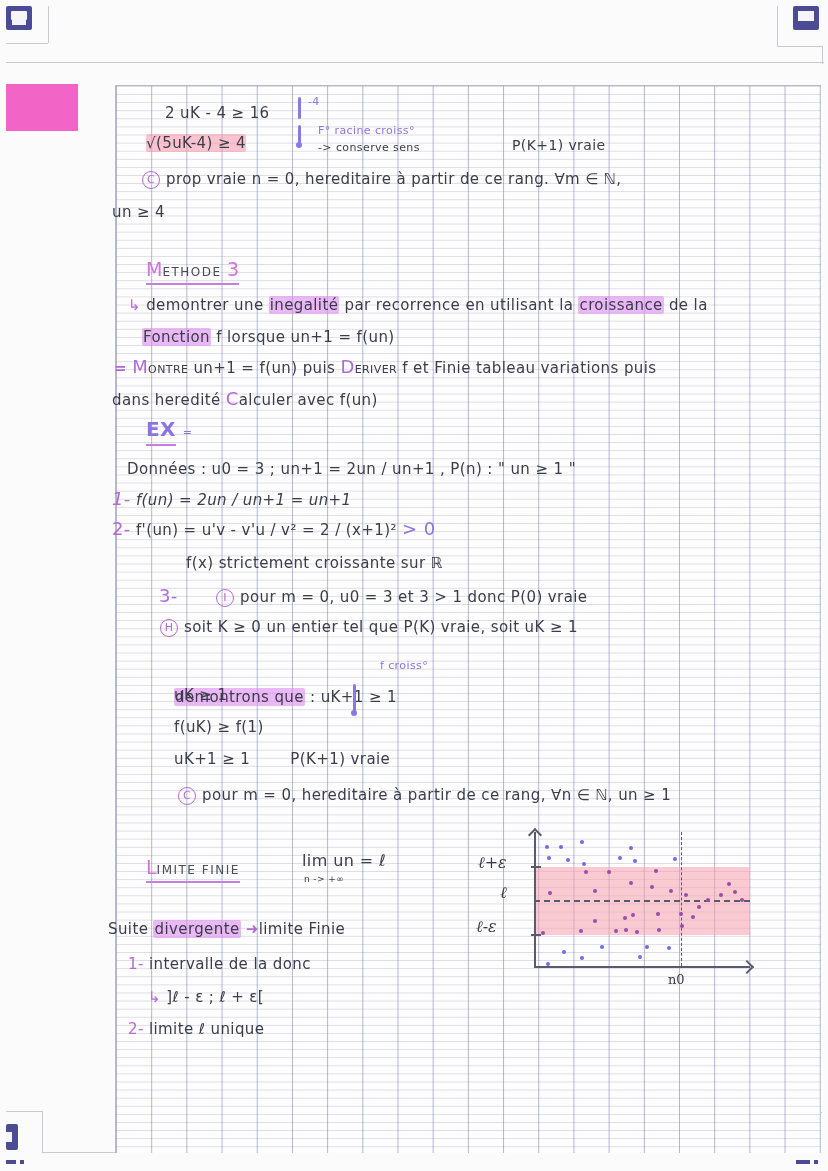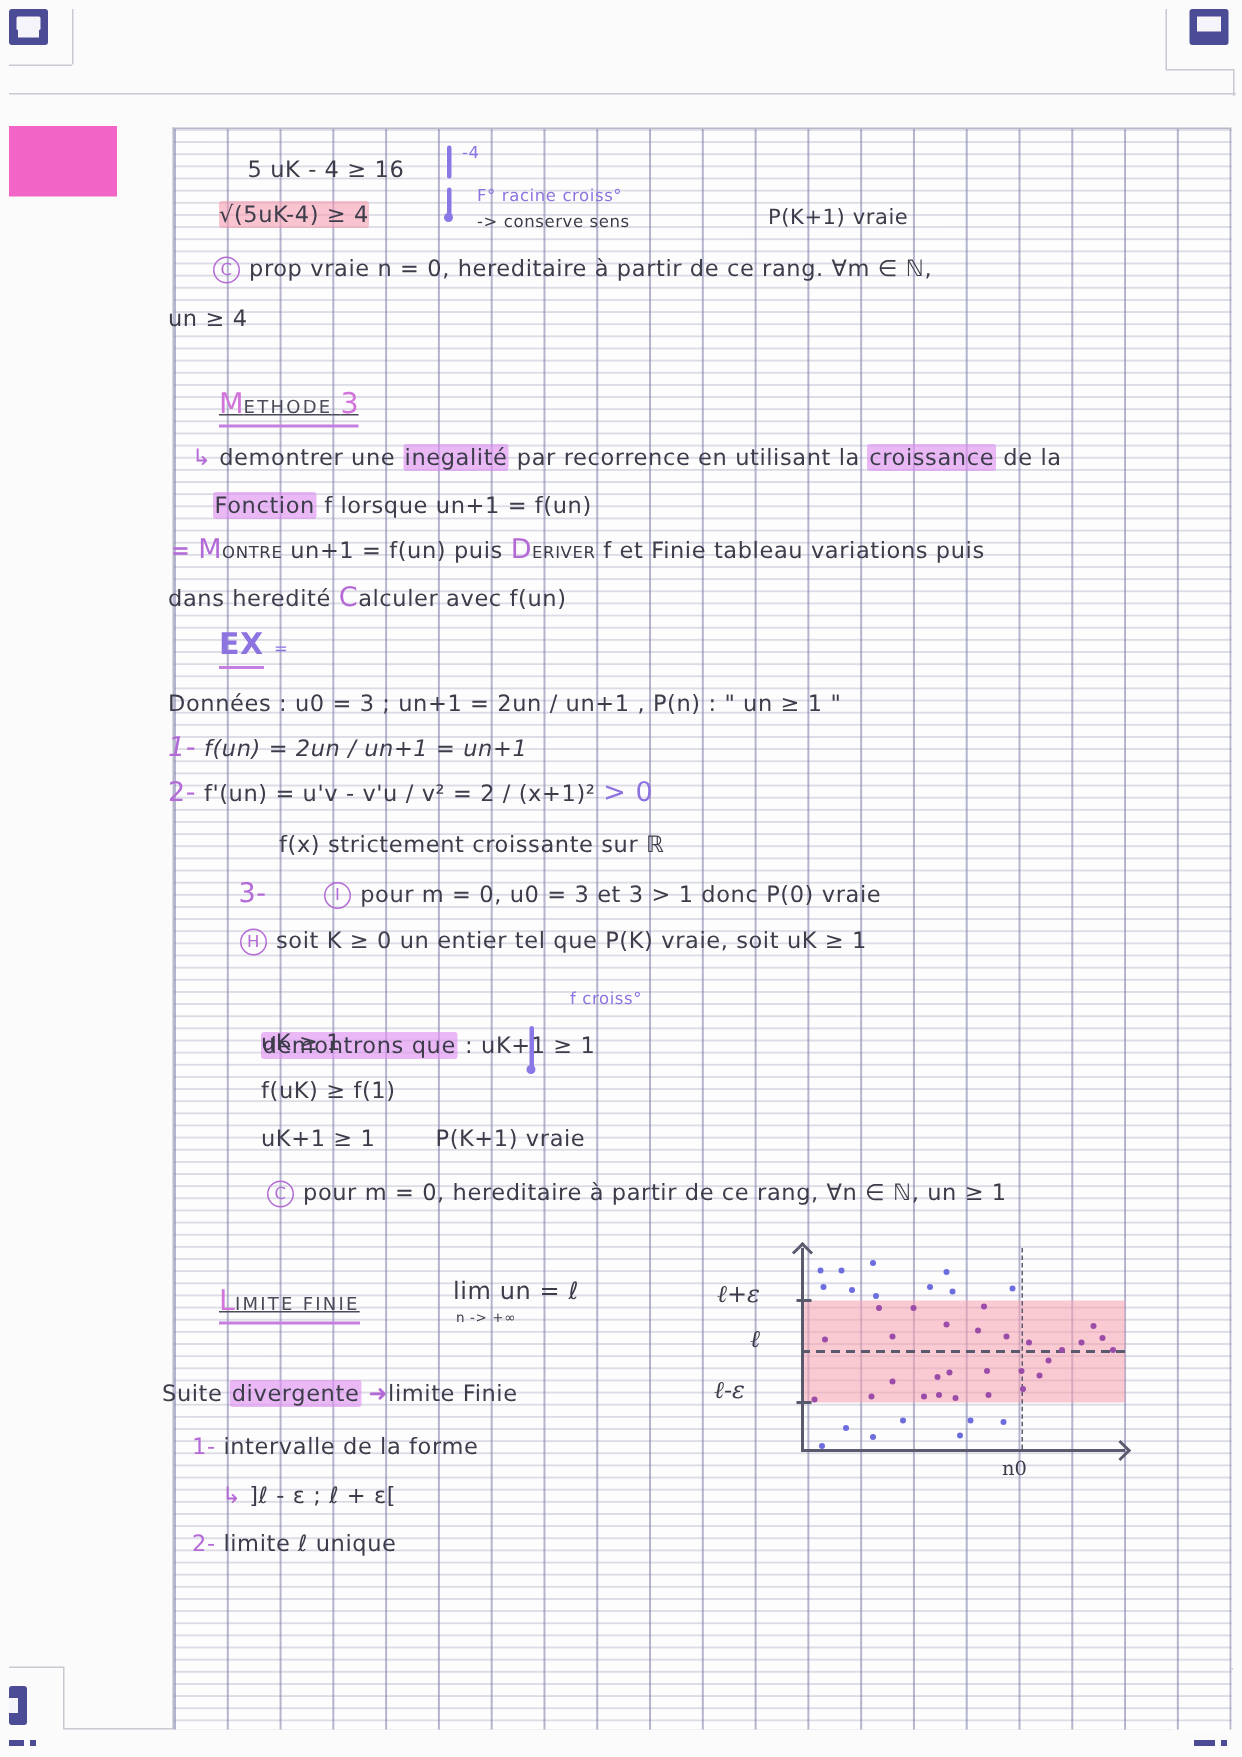--- a/index.html
+++ b/index.html
@@ -52,21 +52,21 @@
   .hl { background:rgba(222,140,240,0.6); border-radius:2px; padding:0 1px; }
   .hl-pink { background:rgba(245,150,170,0.55); border-radius:2px; }
   .small { font-size:11px; }
   .tiny { font-size:9px; }
   .circled {
     display:inline-block; width:16px; height:16px; border:1.6px solid #b46ad6; border-radius:50%;
     color:#b46ad6; font-size:11px; text-align:center; line-height:16px; margin-right:6px;
     vertical-align:middle;
   }
   .heading {
-    position:absolute; font-size:12px; letter-spacing:1.5px; color:#4a4a58;text-decoration:underline;
+    position:absolute; font-size:12px; letter-spacing:1.5px; color:#4a4a58;
   }
   .heading .big { font-size:19px; color:#d274dc; letter-spacing:0; }
   .underline-purple { border-bottom:2px solid #c67fe0; padding-bottom:3px; }
 
   .brace {
     position:absolute; width:3px; background:#8a78e6; border-radius:2px;
   }
   .brace-dot { position:absolute; width:6px; height:6px; border-radius:50%; background:#8a78e6; }
 
   
@@ -104,21 +104,21 @@
 <div class="frame-line" style="left:42px;top:1111px;width:1px;height:41px;"></div>
 <div class="frame-line" style="left:42px;top:1152px;width:740px;height:1px;"></div>
 <div class="frame-line" style="left:782px;top:1112px;width:1px;height:40px;"></div>
 <div class="frame-line" style="left:782px;top:1112px;width:40px;height:1px;"></div>
 
 <div class="pink-tab"></div>
 
 <div class="grid"></div>
 
 <div class="line" style="left:165px;top:104px;">
-  <span>5 uK - 4 ≥ 16</span>
+  <span>2 uK - 4 ≥ 16</span>
 </div>
 <div class="brace" style="left:298px;top:97px;height:22px;"></div>
 <div class="line small violet" style="left:308px;top:93px;">-4</div>
 
 <div class="line" style="left:146px;top:134px;">
   <span class="hl-pink">√(5uK-4) ≥ 4</span>
 </div>
 <div class="brace" style="left:298px;top:125px;height:22px;"></div>
 <div class="brace-dot" style="left:296px;top:142px;"></div>
 <div class="line small violet" style="left:318px;top:122px;">F° racine croiss°</div>
@@ -147,21 +147,21 @@
   <span class="purple" style="font-size:18px;">M</span><span class="small">ONTRE</span><span> un+1 = f(un) puis </span><span class="purple" style="font-size:18px;">D</span><span class="small">ERIVER</span><span> f et Finie tableau variations puis</span>
 </div>
 <div class="line" style="left:112px;top:390px;">
   <span>dans heredité </span><span class="purple" style="font-size:18px;">C</span><span>alculer avec f(un)</span>
 </div>
 
 <div class="line" style="left:146px;top:420px;font-size:20px;">
   <span class="violet underline-purple" style="font-weight:bold;">EX</span>
   <span class="violet small">=</span>
 </div>
-<div class="line" style="left:112px;top:460px;">Données : u0 = 3 ; un+1 = 2un / un+1 , P(n) : " un ≥ 1 "</div>
+<div class="line" style="left:127px;top:460px;">Données : u0 = 3 ; un+1 = 2un / un+1 , P(n) : " un ≥ 1 "</div>
 <div class="line" style="left:112px;top:490px;font-style:italic;">
   <span class="purple" style="font-size:18px;">1-</span> <span>f(un) = 2un / un+1 = un+1</span>
 </div>
 <div class="line" style="left:112px;top:520px;">
   <span class="purple" style="font-size:18px;">2-</span> <span>f'(un) = u'v - v'u / v² = 2 / (x+1)²</span>
   <span class="violet" style="font-size:18px;">&gt; 0</span>
 </div>
 <div class="line" style="left:186px;top:554px;">f(x) strictement croissante sur ℝ</div>
 
 <div class="line" style="left:112px;top:587px;margin-left:47px;">
@@ -191,21 +191,21 @@
   <span class="big">L</span><span>IMITE FINIE</span>
 </div>
 <div class="line" style="left:302px;top:852px;font-size:16px;">lim un = ℓ</div>
 <div class="line tiny" style="left:304px;top:870px;">n -&gt; +∞</div>
 
 <div class="line" style="left:108px;top:920px;">
   <span>Suite </span><span class="hl">divergente</span>
   <span class="purple">➜</span><span>limite Finie</span>
 </div>
 <div class="line" style="left:128px;top:955px;">
-  <span class="purple">1-</span> <span>intervalle de la forme</span>
+  <span class="purple">1-</span> <span>intervalle de la donc</span>
 </div>
 <div class="line" style="left:148px;top:988px;">
   <span class="purple">↳</span> <span>]ℓ - ε ; ℓ + ε[</span>
 </div>
 <div class="line" style="left:128px;top:1020px;">
   <span class="purple">2-</span> <span>limite ℓ unique</span>
 </div>
 
 <div class="glabel" style="left:478px;top:853px;">ℓ+ε</div>
 <div class="glabel" style="left:500px;top:883px;">ℓ</div>

